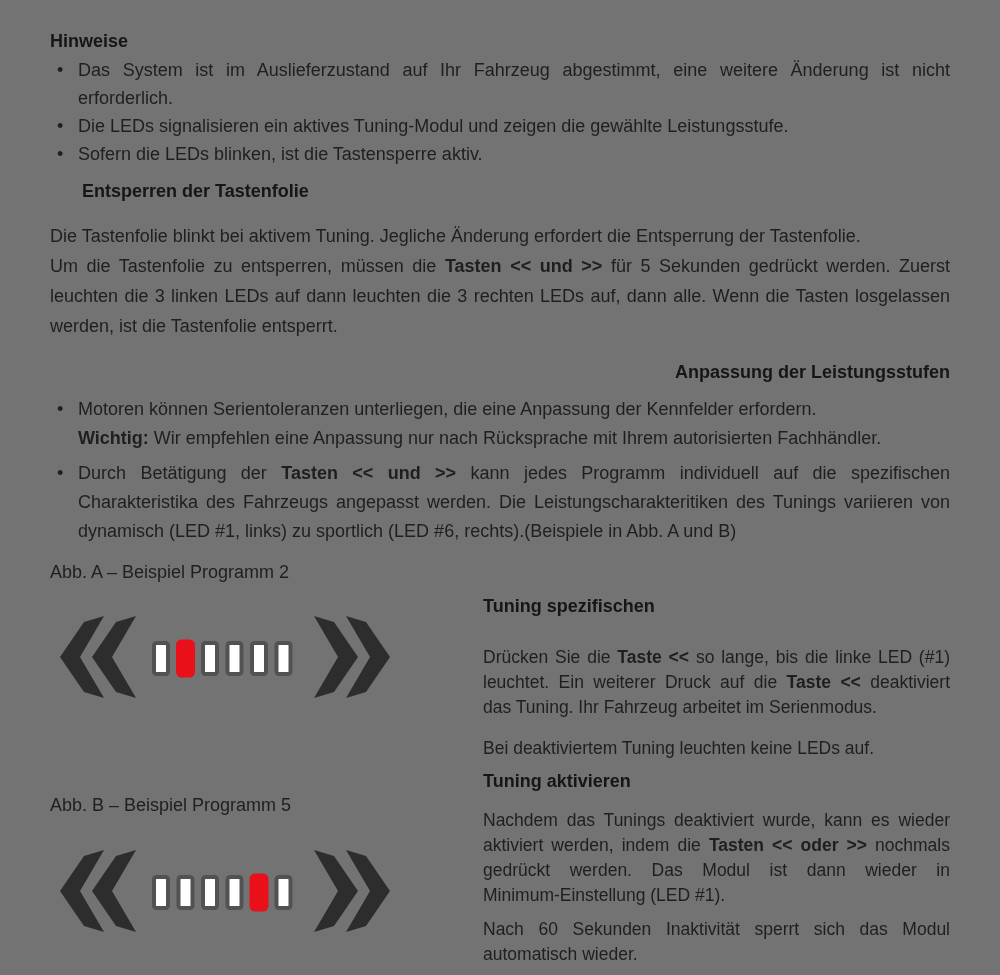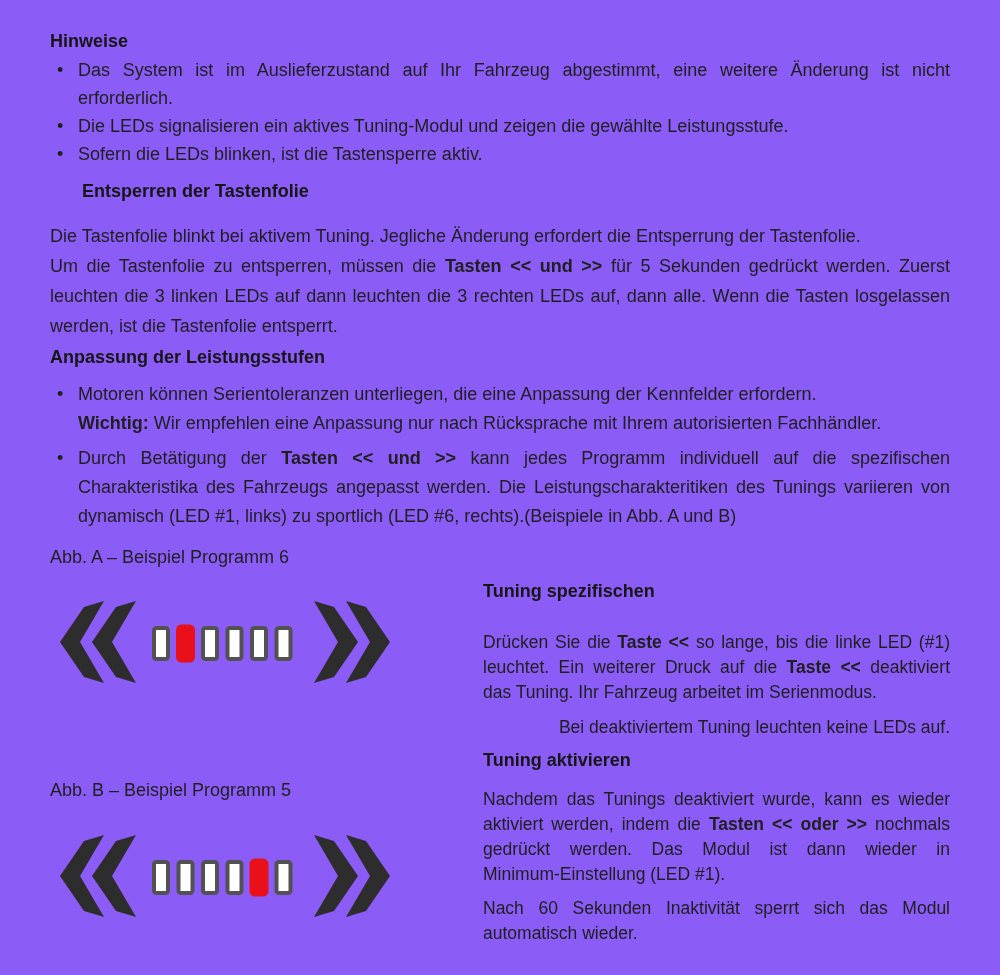--- a/index.html
+++ b/index.html
@@ -1,46 +1,46 @@
 <!DOCTYPE html>
 <html><head>
 <meta charset="utf-8">
 <style>
   html,body{margin:0;padding:0;background:#fff;}
   .page{
     position:relative;
     width:1000px;height:975px;
-    background:#8b5cf6;
+    background:#737373;
     padding:30px 50px 0 50px;
     box-sizing:border-box;
     font-family:"Liberation Sans",sans-serif;
     color:#1f1f1f;
     font-size:18px;
     overflow:hidden;
   }
   .doc-h{font-size:18px;line-height:22px;font-weight:bold;margin:0;color:#161616;}
   .tl{min-height:1em;}
   .jl{text-align:justify;text-align-last:justify;}
   .bold{font-weight:bold;}
   .bullets{margin-top:4px;}
   .bullet-row{display:flex;line-height:28px;}
   .bullet-glyph{flex:0 0 28px;width:28px;padding-left:7px;box-sizing:border-box;}
   .bullet-body{flex:1;}
   .mt-entsperren{margin-top:12px;margin-left:32px;}
   .para-entsperren{margin-top:19px;line-height:30px;}
-  .mt-anpassung{margin-top:5px;}
+  .mt-anpassung{margin-top:20px;text-align:right;}
   .bullets-anpassung{margin-top:12px;}
   .bullets-anpassung .bullet-row{line-height:29px;}
   .bullets-anpassung .bullet-row + .bullet-row{margin-top:6px;}
   .figarea{position:relative;height:420px;}
   .figlabel{position:absolute;left:0;font-size:18px;line-height:24px;white-space:nowrap;}
   .figure{position:absolute;left:6px;width:340px;height:90px;}
   .rightcol{position:absolute;left:433px;top:49px;width:467px;font-size:17.5px;line-height:25px;}
   .rp1{margin-top:28px;}
-  .rp2{margin-top:10px;text-align:right;}
+  .rp2{margin-top:16px;}
   .rh2{margin-top:9px;}
   .rp3{margin-top:16px;}
   .rp4{margin-top:9px;}
 </style>
 </head>
 <body>
 
 <div class="page">
 
   <h2 class="doc-h">Hinweise</h2>
@@ -87,21 +87,21 @@
         <span class="bullet-glyph">•</span>
         <div class="bullet-body">
           <div class="tl jl"><span>Durch Betätigung der </span><span class="bold">Tasten &lt;&lt; und &gt;&gt;</span><span> kann jedes Programm individuell auf die spezifischen</span></div>
           <div class="tl jl"><span>Charakteristika des Fahrzeugs angepasst werden. Die Leistungscharakteritiken des Tunings variieren von</span></div>
           <div class="tl"><span>dynamisch (LED #1, links) zu sportlich (LED #6, rechts).(Beispiele in Abb. A und B)</span></div>
         </div>
       </div>
     </div>
 
   <div class="figarea">
-    <div class="figlabel" style="top:14px">Abb. A – Beispiel Programm 6</div>
+    <div class="figlabel" style="top:14px">Abb. A – Beispiel Programm 2</div>
     <div class="figure" style="top:66px"><svg width="340" height="90" viewBox="0 0 340 90">
           <g>
             <polygon points="28,10 48,4 24,45 48,86 28,80 4,45" fill="#2d2d2d"></polygon>
             <polygon points="60,10 80,4 56,45 80,86 60,80 36,45" fill="#2d2d2d"></polygon>
           </g>
           <g>
             <polygon points="278,10 258,4 282,45 258,86 278,80 302,45" fill="#2d2d2d"></polygon>
             <polygon points="310,10 290,4 314,45 290,86 310,80 334,45" fill="#2d2d2d"></polygon>
           </g>
           <rect x="98" y="31" width="14" height="31" rx="2.5" fill="#ffffff" stroke="#525252" stroke-width="4"></rect>

